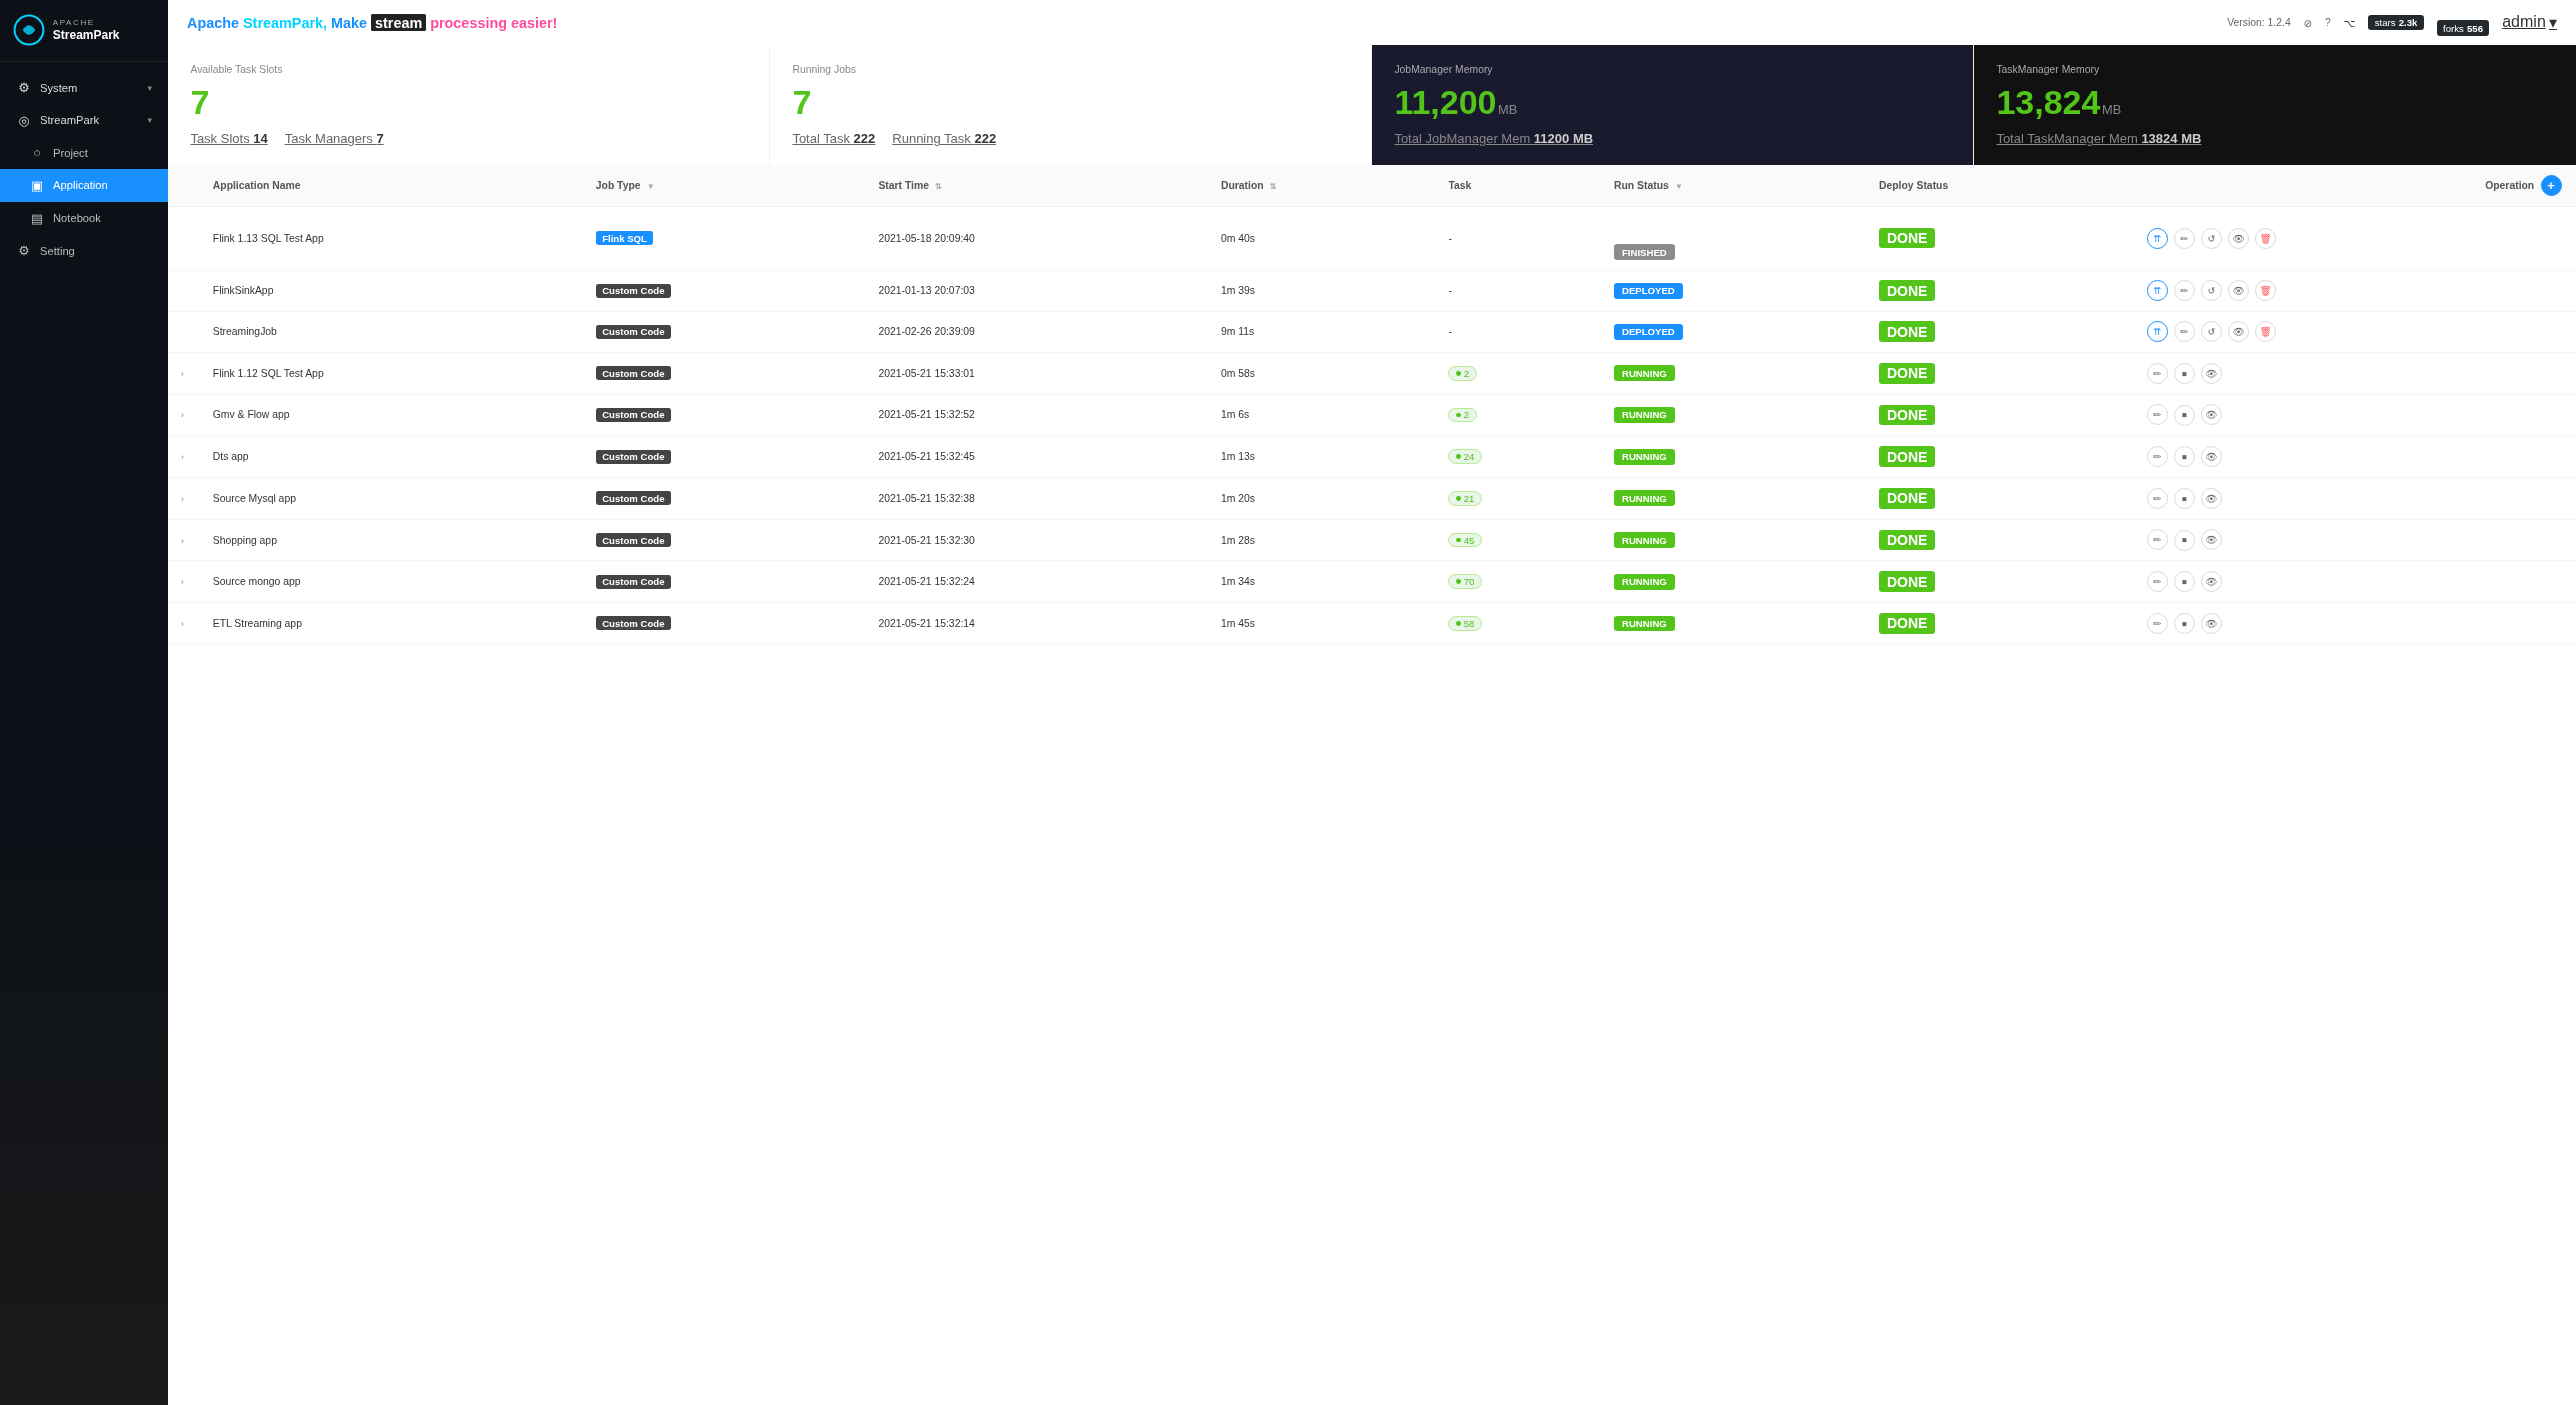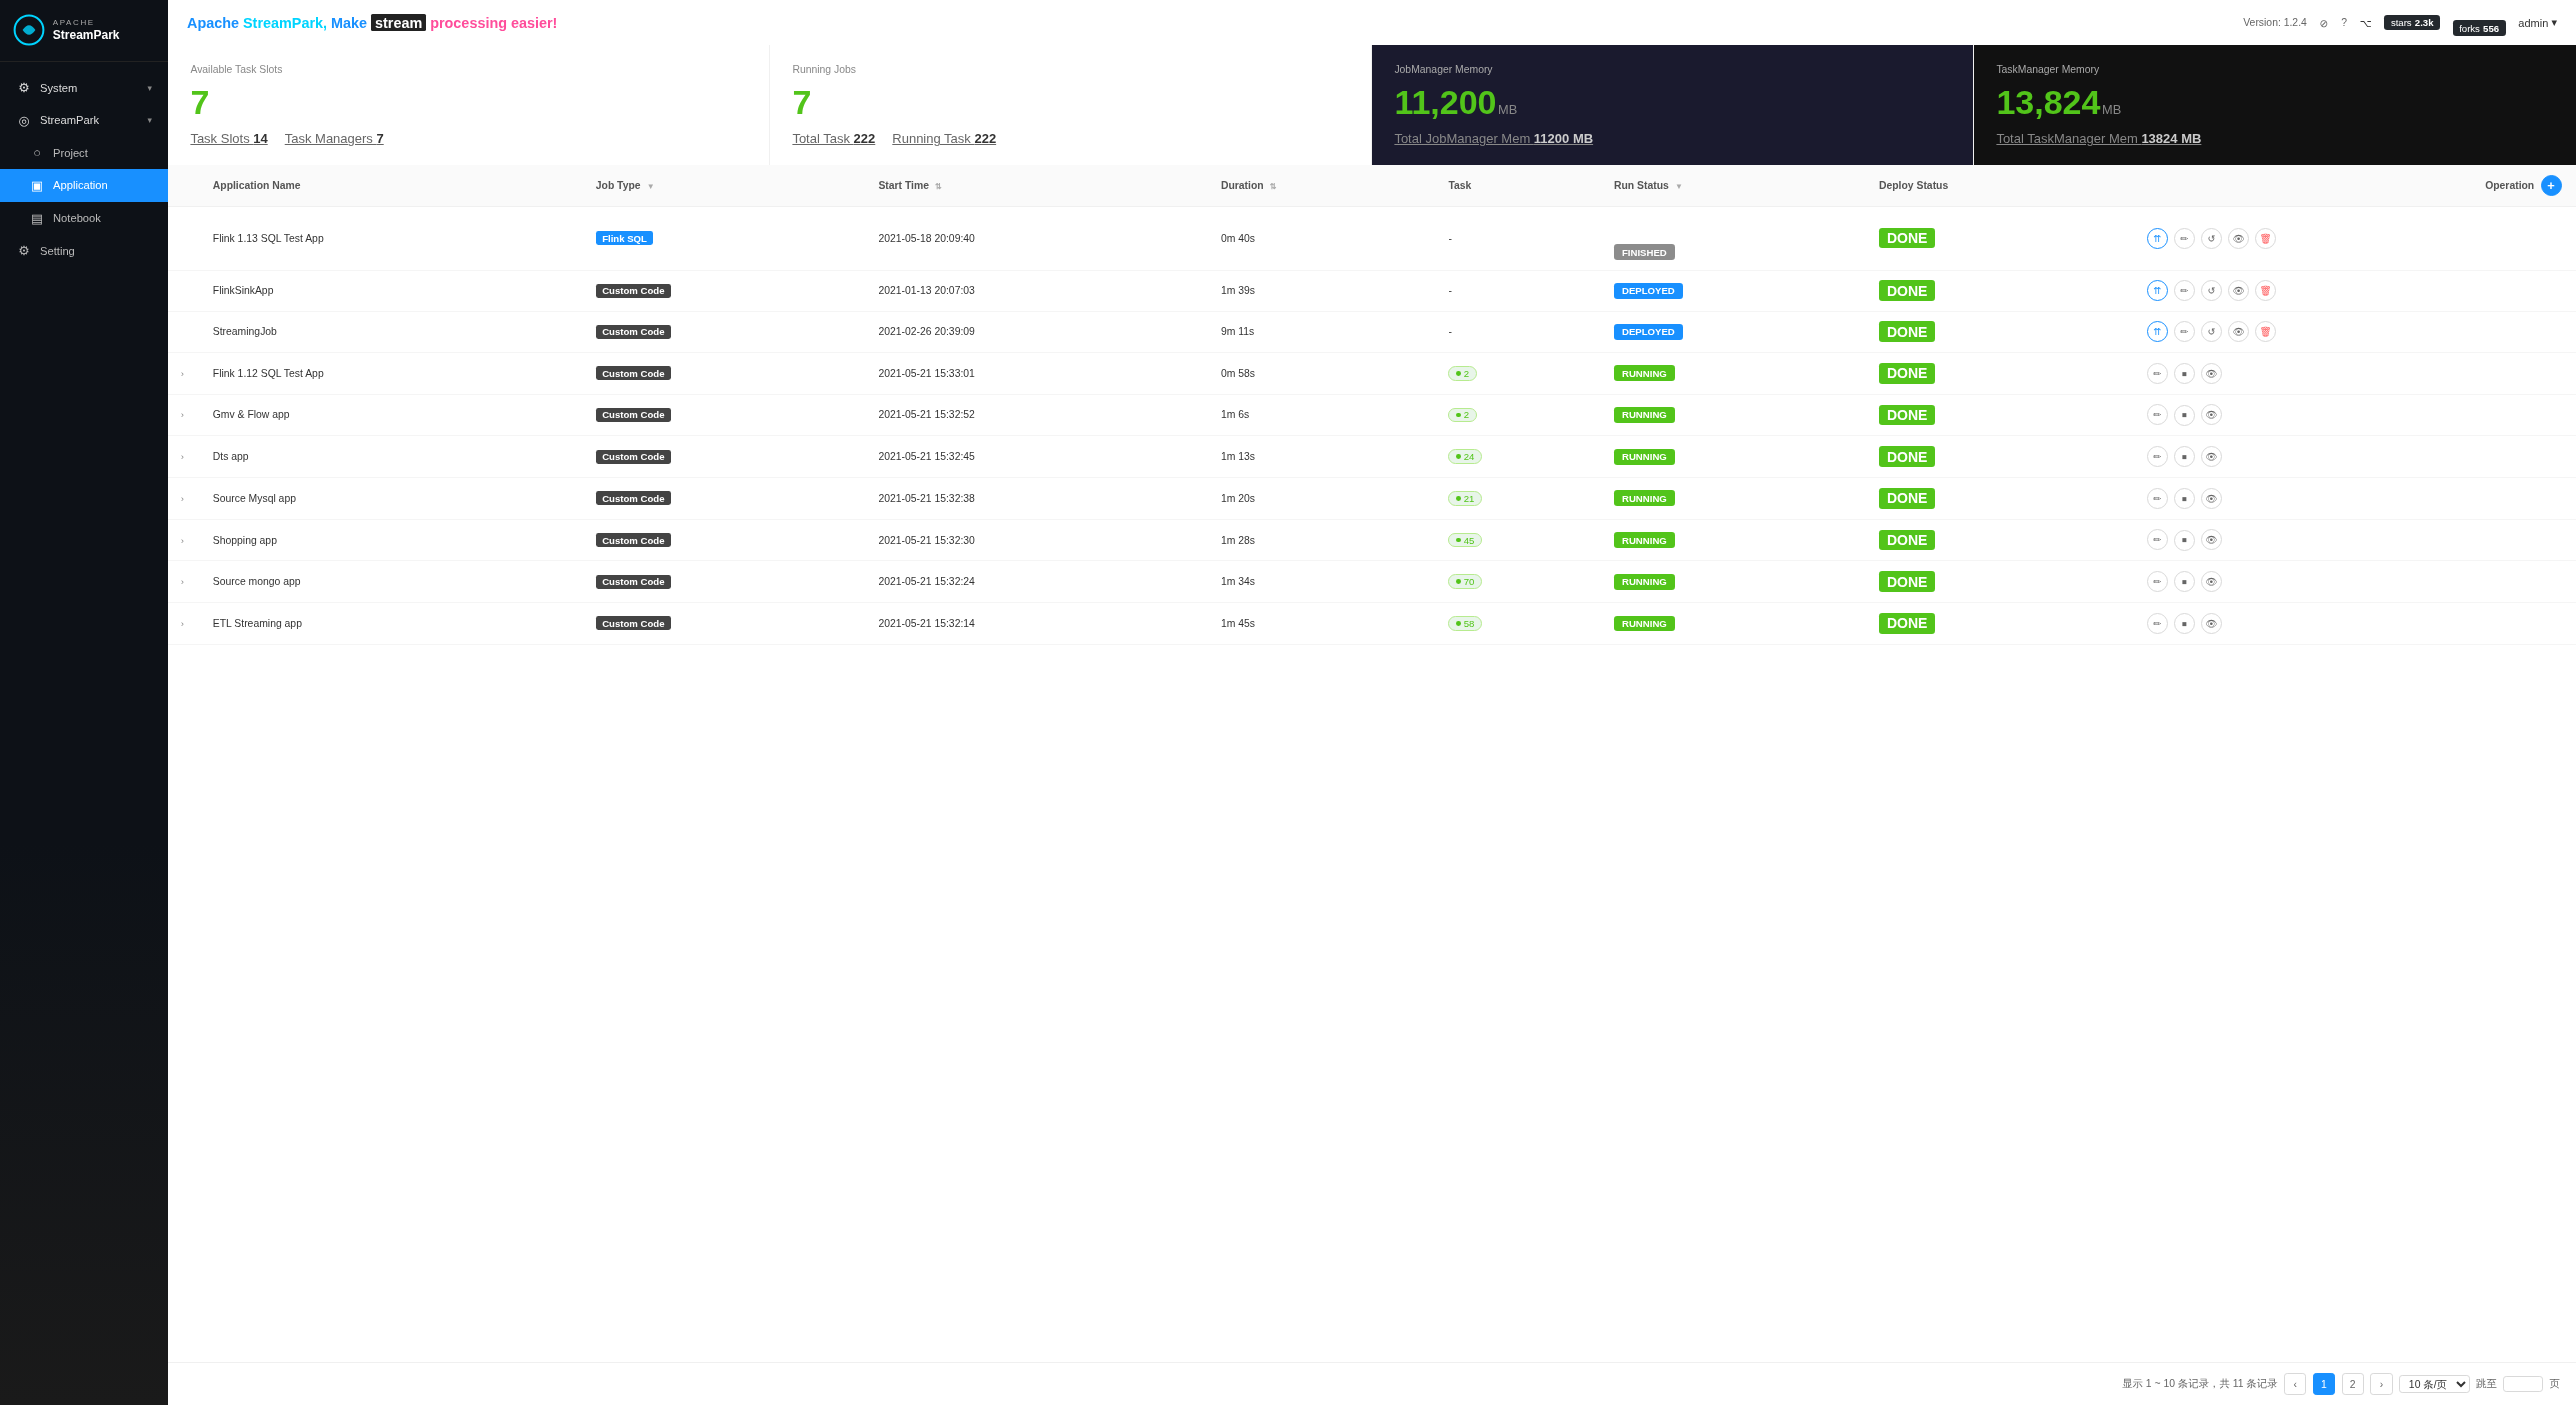--- a/index.html
+++ b/index.html
@@ -100,25 +100,25 @@
       background: #1a1a2e;
       color: #fff;
       padding: 2.4px 6.4px;
       border-radius: 3.2px;
       font-size: 9.6px;
     }
     .gh-badge.stars { background: #24292e; }
     .gh-badge.forks { background: #24292e; margin-top: 11px; }
     .admin-btn {
       display: flex;
-      align-items: center;
       gap: 3.2px;
       cursor: pointer;
       color: #333;
-      font-size: 11px;
+      font-size: 16px;
+      text-decoration: underline;
     }
 
     
     .stats-row {
       display: grid;
       grid-template-columns: repeat(4, 1fr);
       gap: 0;
       background: #fff;
       margin: 0;
       flex-shrink: 0;
@@ -633,30 +633,15 @@
           <td>
             <span class="op-btn" title="Edit">✏</span>
             <span class="op-btn" title="Stop">⏹</span>
             <span class="op-btn" title="View">👁</span>
           </td>
         </tr>
       </tbody>
     </table>
   </div>
 
-  <div class="pagination">
-    <span>显示 1 ~ 10 条记录，共 11 条记录</span>
-    <span class="page-btn">‹</span>
-    <span class="page-btn active">1</span>
-    <span class="page-btn">2</span>
-    <span class="page-btn">›</span>
-    <select class="page-select">
-      <option>10 条/页</option>
-      <option>20 条/页</option>
-      <option>50 条/页</option>
-    </select>
-    <span>跳至</span>
-    <input class="page-input" type="text" value="" style="">
-    <span>页</span>
-  </div>
 
 </div>
 
 
 </body></html>

